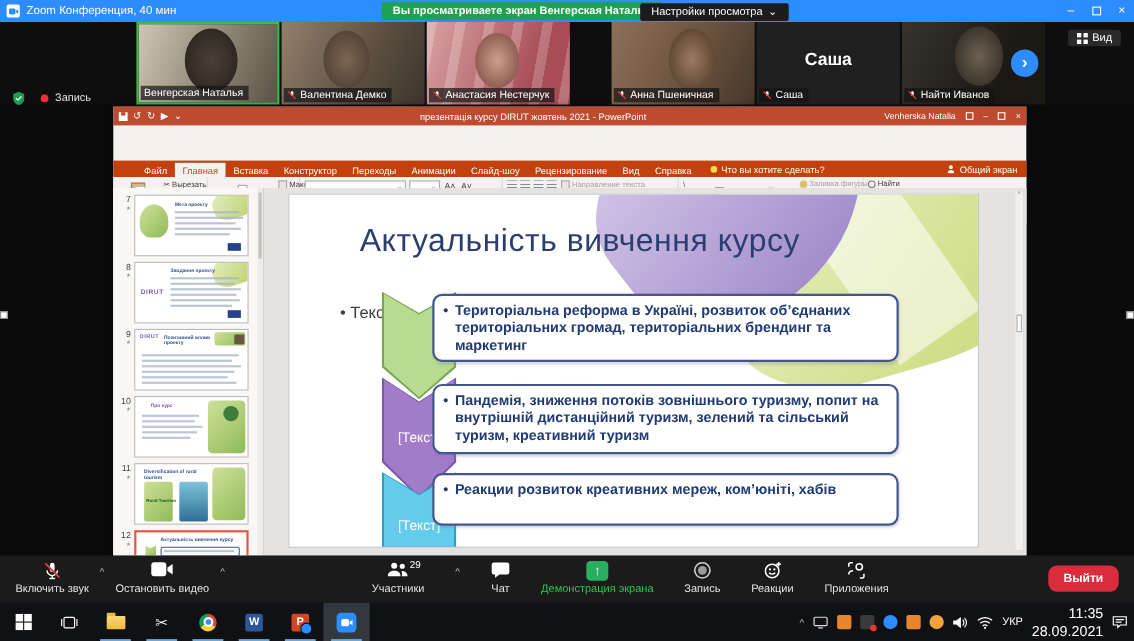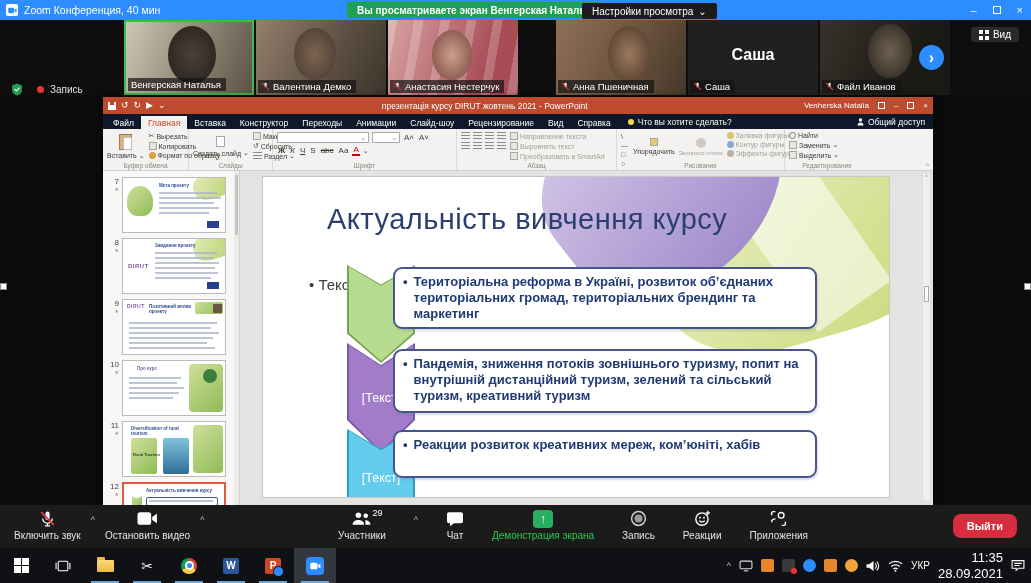--- a/index.html
+++ b/index.html
@@ -39,21 +39,21 @@
   
   .ppt { position:absolute; left:103px; top:97px; width:830px; height:408px; background:#F3F2F1; box-shadow:0 0 6px rgba(0,0,0,.6); }
   .ppt-title { height:17px; background:#BE4A2F; color:#fff; display:flex; align-items:center; font-size:8.5px; padding:0 5px; }
   .qat { display:flex; align-items:center; gap:5px; color:#fff; }
   .qat span { font-size:9px; line-height:1; }
   .sv { width:8px; height:8px; background:#fff; position:relative; }
   .sv::after { content:""; position:absolute; left:2px; top:0; width:4px; height:3px; background:#BE4A2F; }
   .ppt-title .ttl { flex:1; text-align:center; }
   .ppt-user { display:flex; align-items:center; gap:9px; font-size:8px; }
   .ppt-user .wbox { width:7px; height:7px; border:1px solid #fff; display:inline-block; }
-  .ppt-tabs { height:15px; background:#0f172a; display:flex; align-items:flex-end; color:#fff; font-size:8.5px; padding-left:3px; }
+  .ppt-tabs { height:15px; background:#c2410c; display:flex; align-items:flex-end; color:#fff; font-size:8.5px; padding-left:21px;margin-top:32px; }
   .ptab { padding:2px 7px 1px; cursor:default; }
   .ptab.active { background:#F3F2F1; color:#C8472B; }
   .tellme { display:flex; align-items:center; gap:4px; margin-left:10px; padding-bottom:2px; color:#ffe; }
   .bulb { width:6px; height:6px; border-radius:50%; background:#F7D84B; display:inline-block; }
   .ppt-share { margin-left:auto; margin-right:8px; padding-bottom:2px; display:flex; align-items:center; gap:4px; }
 
   
   .ribbon { position:relative; height:42px; background:#F3F2F1; border-bottom:1px solid #D2D0CE; display:flex; font-size:7px; color:#444; }
   .grp { position:relative; border-right:1px solid #DCDAD8; padding:3px 4px 9px; display:flex; gap:4px; }
   .glabel { position:absolute; bottom:1px; left:0; right:0; text-align:center; font-size:6.5px; color:#8a877f; }
@@ -103,21 +103,21 @@
   .c3 { top:252px; height:100px; background:#2F9CC8; } .c3 .inner { background:#63CBEC; }
   .sbox { position:absolute; left:130px; width:424px; background:#fff; border:2px solid #44568C; border-radius:9px; padding:5px 10px 5px 8px; display:flex; gap:6px; color:#203A74; font-weight:bold; font-size:13px; line-height:1.24; box-shadow:1px 2px 2px rgba(120,120,150,.25); }
   .b1 { top:90px; min-height:58px; } .b2 { top:172px; min-height:64px; } .b3 { top:253px; min-height:48px; }
   .slide-sb { position:absolute; right:2px; top:2px; bottom:4px; width:9px; background:#F0EFED; border:1px solid #E0DEDC; }
   .slide-sb .arr { display:block; text-align:center; font-size:6px; color:#777; }
   .slide-sb .thmb { position:absolute; left:1px; top:112px; width:5px; height:16px; background:#fff; border:1px solid #aaa; }
 
   
   .tb { position:absolute; left:0; right:0; top:505px; height:43px; background:#1b1b1c; color:#ddd; z-index:8; }
   .tbtn { display:flex; flex-direction:column; align-items:center; gap:3px; font-size:10px; color:#e3e3e3; }
-  .tbtn .icn { height:17px; display:flex; align-items:center; justify-content:center; position:relative; }
+  .tbtn .icn { height:17px; display:flex; align-items:flex-start; justify-content:center; position:relative; }
   .tb-left { position:absolute; left:14px; top:5px; display:flex; gap:10px; align-items:flex-start; }
   .caret { color:#bbb; font-size:9px; margin-top:5px; }
   .tb-center { position:absolute; left:338px; top:5px; width:470px; display:flex; justify-content:space-between; }
   .badge29 { position:absolute; left:21px; top:-2px; font-size:9px; color:#fff; }
   .share-ic { width:20px; height:18px; background:#27AE60; border-radius:4px; color:#fff; font-size:12px; font-weight:bold; display:flex; align-items:center; justify-content:center; }
   .green-label { color:#2BC84C; }
   .leave { position:absolute; right:14px; top:9px; background:#D92D3E; color:#fff; font-size:11px; font-weight:bold; padding:6px 14px; border-radius:8px; }
 
   
   .task { position:absolute; left:0; right:0; top:548px; height:35px; background:#101114; display:flex; align-items:stretch; z-index:9; }
@@ -212,21 +212,21 @@
             <span>Саша</span>
           </div>
       </div>
       <div class="tile p5">
         <div class="head" style="left:48px;top:4px;width:44px;height:54px;background:radial-gradient(#6e6152,#3a332a 75%);"></div>
         <div class="nlabel">
             <svg width="9" height="9" viewBox="0 0 16 16">
               <rect x="6" y="1.5" width="4" height="8" rx="2" fill="#fff"></rect>
               <path d="M2 2l12 12" stroke="#e63a3a" stroke-width="2.2"></path>
             </svg>
-            <span>Файл Иванов</span>
+            <span>Найти Иванов</span>
           </div>
       </div>
     </div>
     <div class="next-circle">›</div>
     <div class="view-btn">
       <svg width="10" height="10" viewBox="0 0 10 10" fill="#fff">
           <rect width="4" height="4"></rect>
           <rect x="6" width="4" height="4"></rect>
           <rect y="6" width="4" height="4"></rect>
           <rect x="6" y="6" width="4" height="4"></rect>
@@ -275,21 +275,21 @@
       <span class="ptab">Справка</span>
       <span class="tellme">
           <span class="bulb"></span>
           <span>Что вы хотите сделать?</span>
         </span>
       <span class="ppt-share">
         <svg width="7" height="8" viewBox="0 0 7 8">
             <circle cx="3.5" cy="2" r="1.7" fill="#fff"></circle>
             <path d="M.5 7.5c0-2 1.4-3 3-3s3 1 3 3z" fill="#fff"></path>
           </svg>
-        <span>Общий доступ</span>
+        <span>Общий экран</span>
       </span>
     </div>
 
     <div class="ribbon">
       <div class="grp" style="width:86px">
         <div class="col" style="align-items:center;justify-content:center">
           <span class="ic-paste"></span>
           <span class="mbtn">
               <span>Вставить</span>
               <span>⌄</span>

